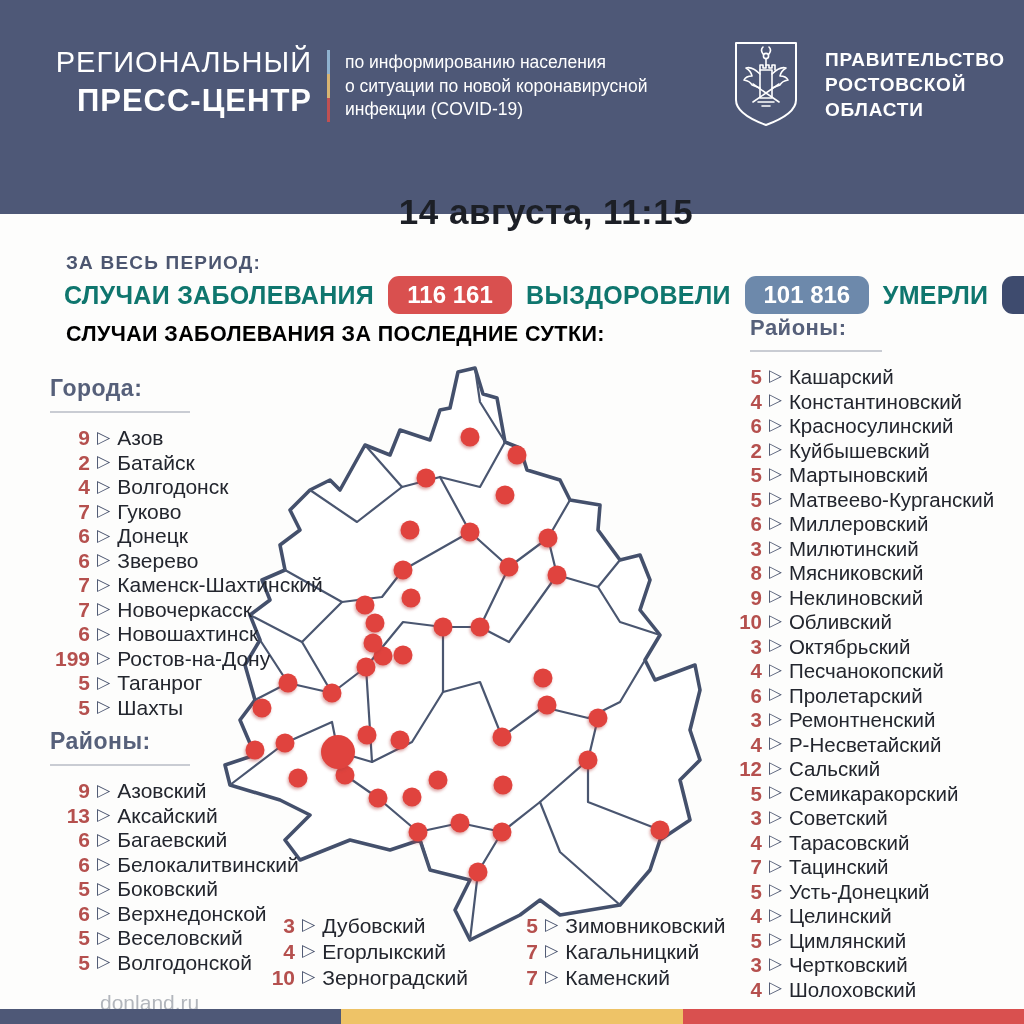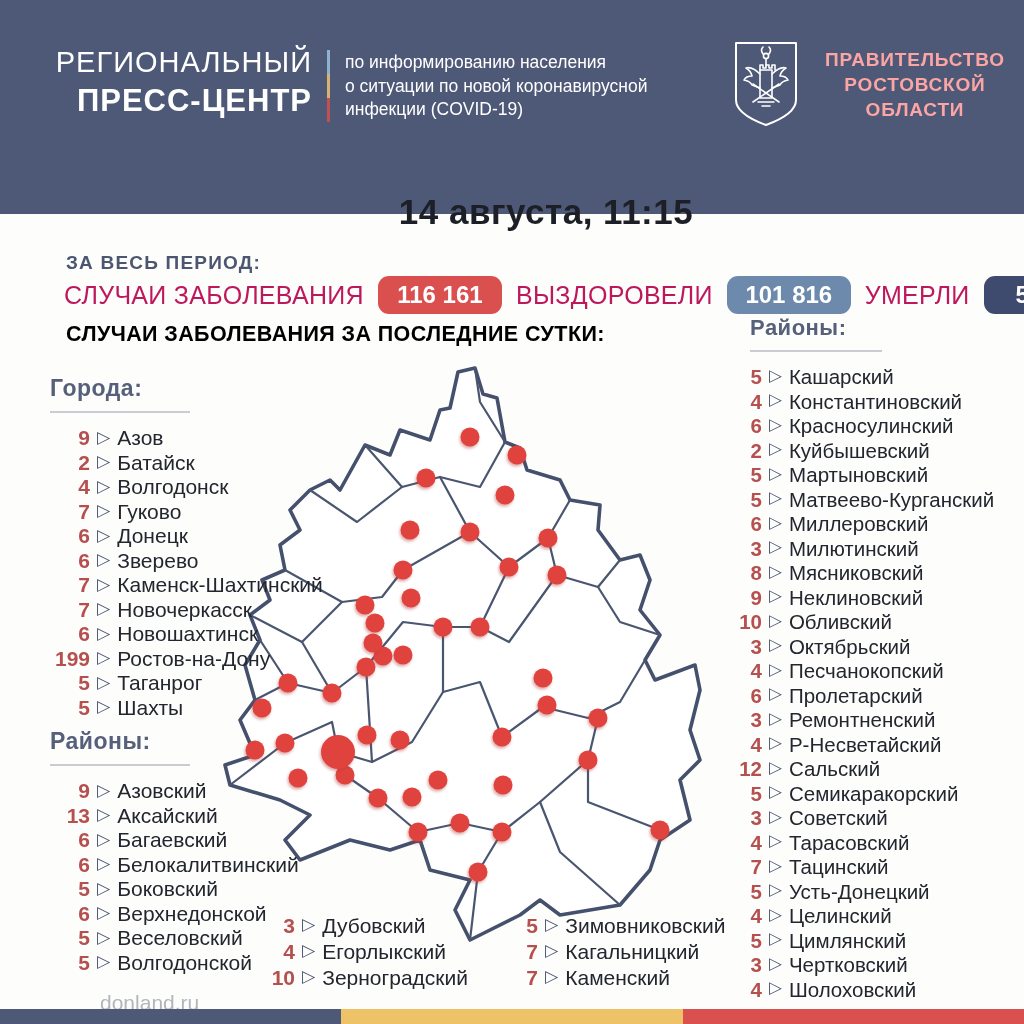--- a/index.html
+++ b/index.html
@@ -13,28 +13,28 @@
   .header{position:absolute;left:0;top:0;width:1024px;height:214px;background:#4e5877;}
   .brand{position:absolute;left:50px;top:44px;width:262px;text-align:right;color:#fff;}
   .brand .l1{font-size:29px;font-weight:500;letter-spacing:1px;line-height:37px;}
   .brand .l2{font-size:31px;font-weight:800;letter-spacing:1px;line-height:40px;}
   .tricolor{position:absolute;left:327px;top:50px;width:3px;height:72px;display:flex;flex-direction:column;}
   .tricolor span{flex:1;}
   .tri-b{background:#8fb2cf;} .tri-y{background:#d8b472;} .tri-r{background:#c05052;}
   .subtitle{position:absolute;left:345px;top:51px;color:#fff;font-size:17.5px;font-weight:500;line-height:23.5px;}
   .gov{position:absolute;left:733px;top:40px;display:flex;align-items:center;}
   .gov svg{display:block;}
-  .gov-text{margin-left:26px;color:#fca5a5;font-size:19px;font-weight:600;letter-spacing:0.8px;line-height:25px;text-align:center;}
+  .gov-text{margin-left:26px;color:#ffffff;font-size:19px;font-weight:600;letter-spacing:0.8px;line-height:25px;}
   
   .date{position:absolute;left:0;top:192px;width:1024px;text-align:center;
         font-size:35px;font-weight:800;color:#1c1f26;letter-spacing:0.5px;padding-left:34px;}
   .period-label{position:absolute;left:66px;top:252px;font-size:19px;font-weight:700;
         color:#4c5670;letter-spacing:1.2px;}
   .stats{position:absolute;left:64px;top:276px;height:38px;display:flex;align-items:center;}
-  .stats .lbl{font-size:25px;font-weight:400;color:#be185d;letter-spacing:0.3px;white-space:nowrap;}
+  .stats .lbl{font-size:25px;font-weight:700;color:#0f766e;letter-spacing:0.3px;white-space:nowrap;}
   .badge{margin:0 14px;min-width:96px;padding:5px 14px;text-align:center;color:#ffffff;
          font-size:24px;font-weight:700;border-radius:11px;white-space:nowrap;}
   .badge.red{background:#d9504f;}
   .badge.blue{background:#6d89ab;}
   .badge.navy{background:#3e4b6e;margin-right:0;}
   .daily-label{position:absolute;left:66px;top:322px;font-size:21.5px;font-weight:700;
         color:#000000;letter-spacing:0.4px;}
   
   .list-block h3{margin:0;font-size:23px;font-weight:700;color:#56607a;letter-spacing:0.5px;}
   .hrule{height:2px;background:#c9ccd3;margin-top:9px;}

